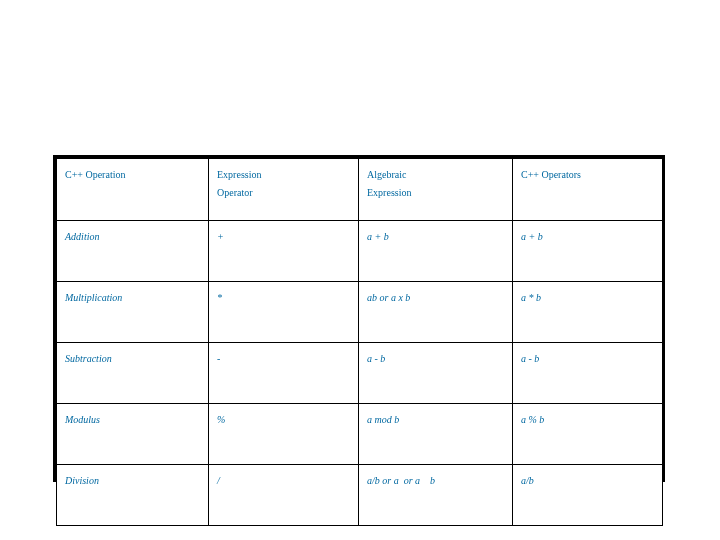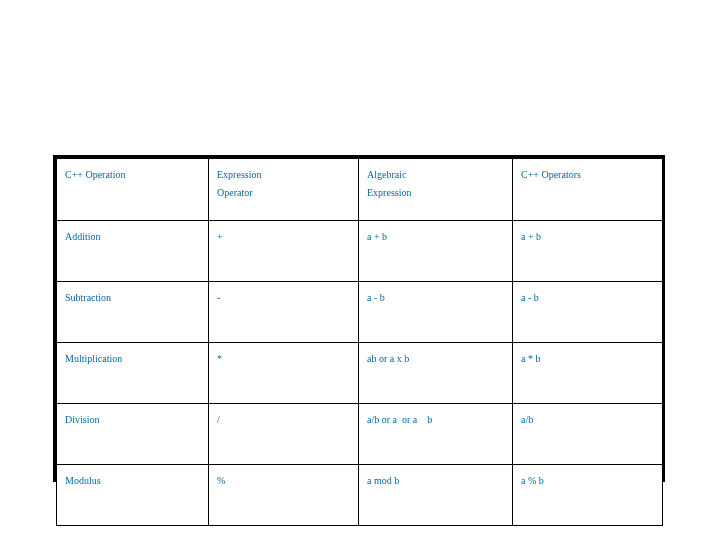--- a/index.html
+++ b/index.html
@@ -84,20 +84,21 @@
     height: 54px;
   }
 
   table.op-table tr.data-row td {
     height: 53px;
   }
 
   .cell-text {
     display: block;
     white-space: pre-wrap;
+    font-style: italic;
   }
 
   .header-text {
     display: block;
     white-space: pre-line;
   }
 </style>
 </head>
 <body>
 
@@ -140,71 +141,71 @@
           </td>
           <td>
             <span class="cell-text">a + b</span>
           </td>
           <td>
             <span class="cell-text">a + b</span>
           </td>
         </tr>
         <tr class="data-row">
           <td>
+            <span class="cell-text">Multiplication</span>
+          </td>
+          <td>
+            <span class="cell-text">*</span>
+          </td>
+          <td>
+            <span class="cell-text">ab or a x b</span>
+          </td>
+          <td>
+            <span class="cell-text">a * b</span>
+          </td>
+        </tr>
+        <tr class="data-row">
+          <td>
             <span class="cell-text">Subtraction</span>
           </td>
           <td>
             <span class="cell-text">-</span>
           </td>
           <td>
             <span class="cell-text">a - b</span>
           </td>
           <td>
             <span class="cell-text">a - b</span>
           </td>
         </tr>
         <tr class="data-row">
           <td>
-            <span class="cell-text">Multiplication</span>
-          </td>
-          <td>
-            <span class="cell-text">*</span>
-          </td>
-          <td>
-            <span class="cell-text">ab or a x b</span>
-          </td>
-          <td>
-            <span class="cell-text">a * b</span>
+            <span class="cell-text">Modulus</span>
+          </td>
+          <td>
+            <span class="cell-text">%</span>
+          </td>
+          <td>
+            <span class="cell-text">a mod b</span>
+          </td>
+          <td>
+            <span class="cell-text">a % b</span>
           </td>
         </tr>
         <tr class="data-row">
           <td>
             <span class="cell-text">Division</span>
           </td>
           <td>
             <span class="cell-text">/</span>
           </td>
           <td>
             <span class="cell-text">a/b or a  or a    b</span>
           </td>
           <td>
             <span class="cell-text">a/b</span>
-          </td>
-        </tr>
-        <tr class="data-row">
-          <td>
-            <span class="cell-text">Modulus</span>
-          </td>
-          <td>
-            <span class="cell-text">%</span>
-          </td>
-          <td>
-            <span class="cell-text">a mod b</span>
-          </td>
-          <td>
-            <span class="cell-text">a % b</span>
           </td>
         </tr>
       </tbody>
     </table>
   </div>
 
 </div>
 
 </body></html>

